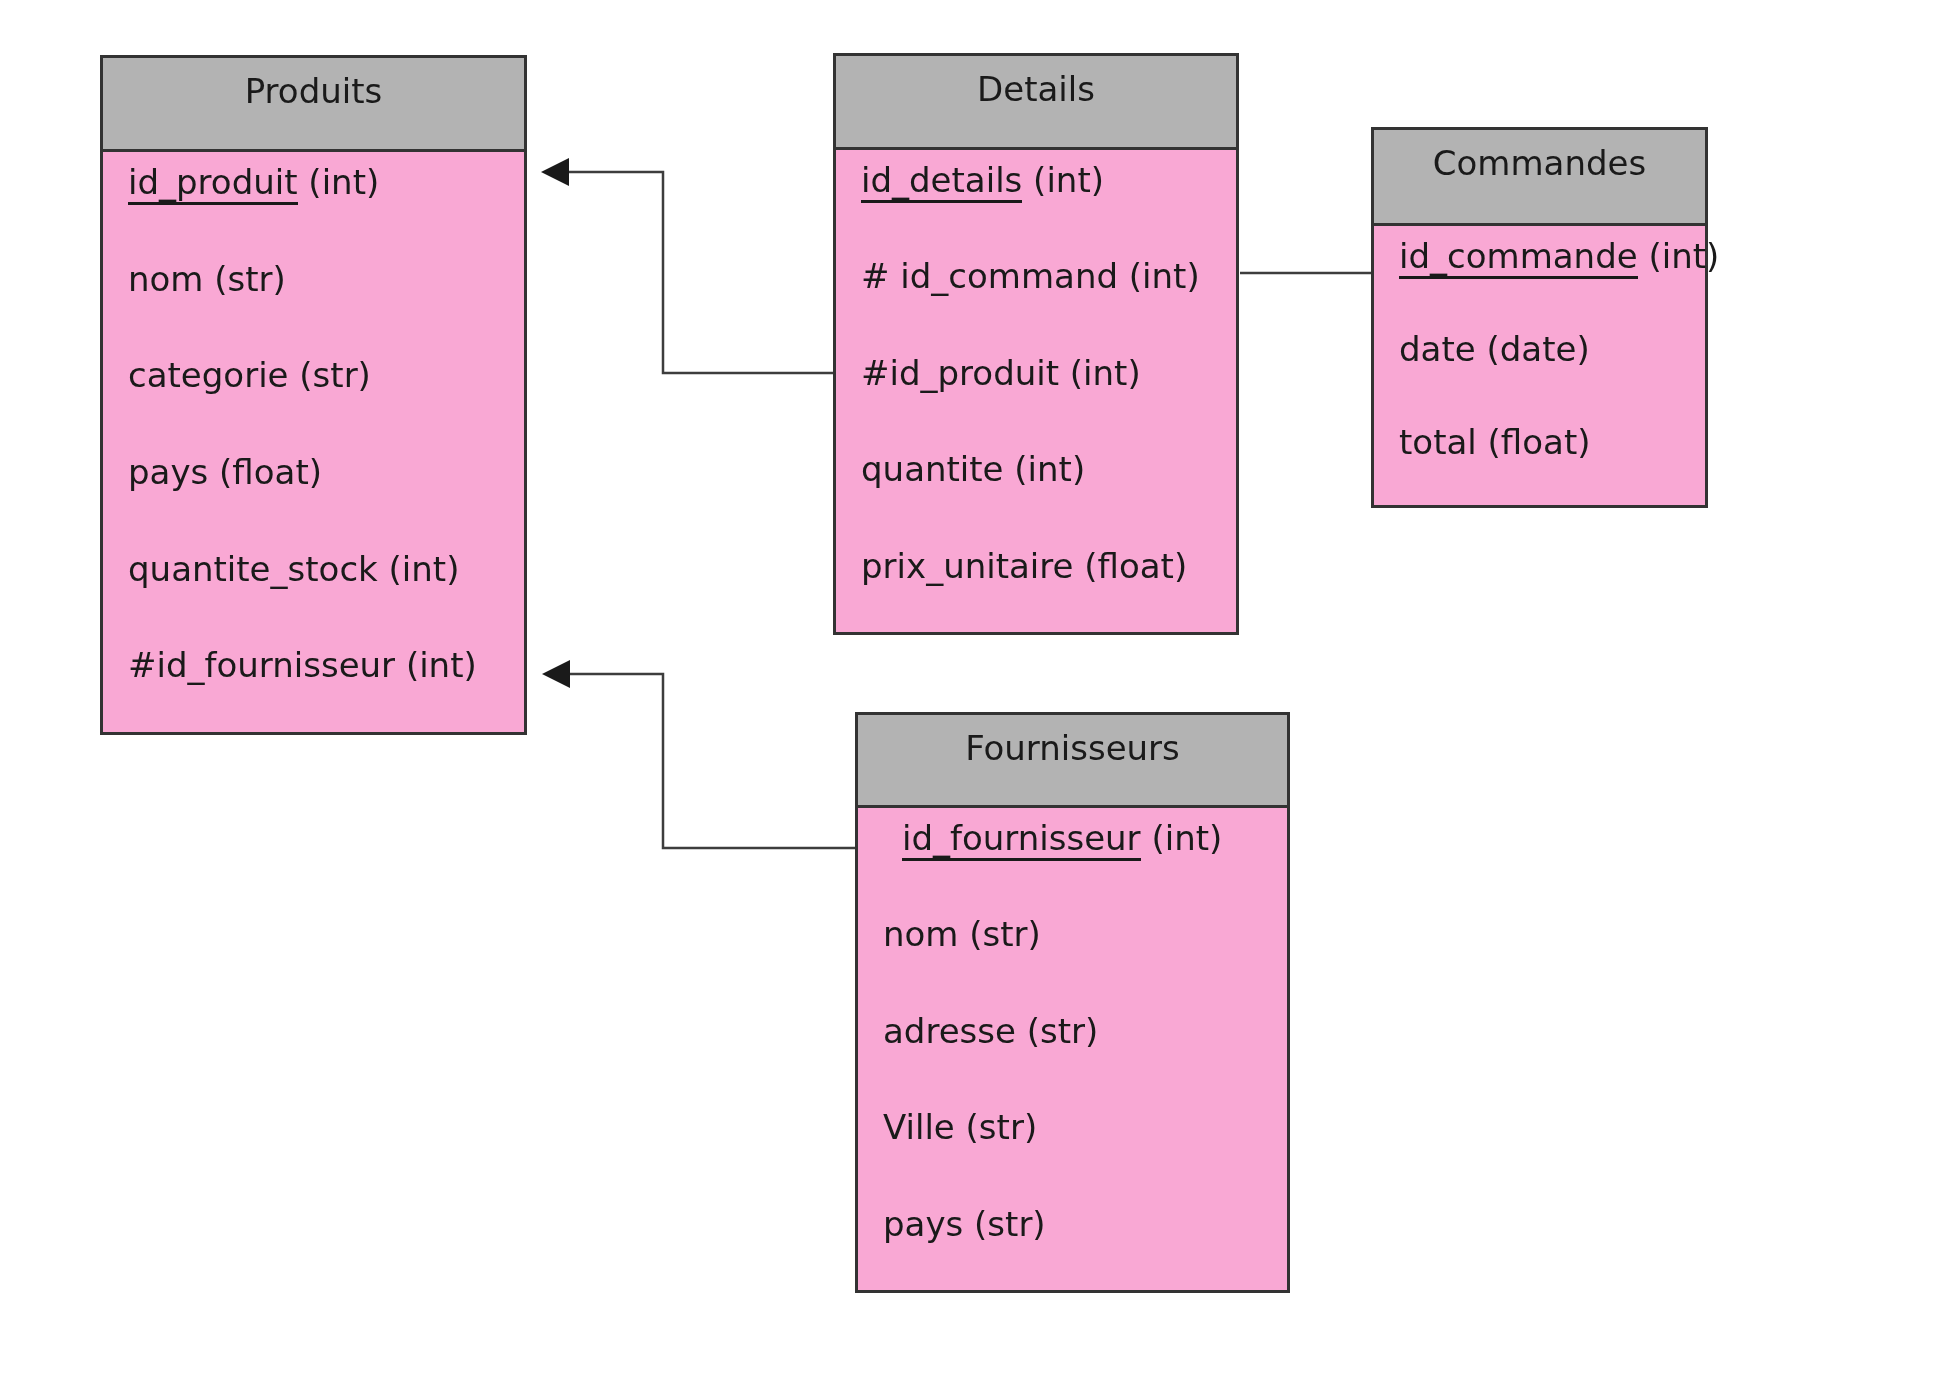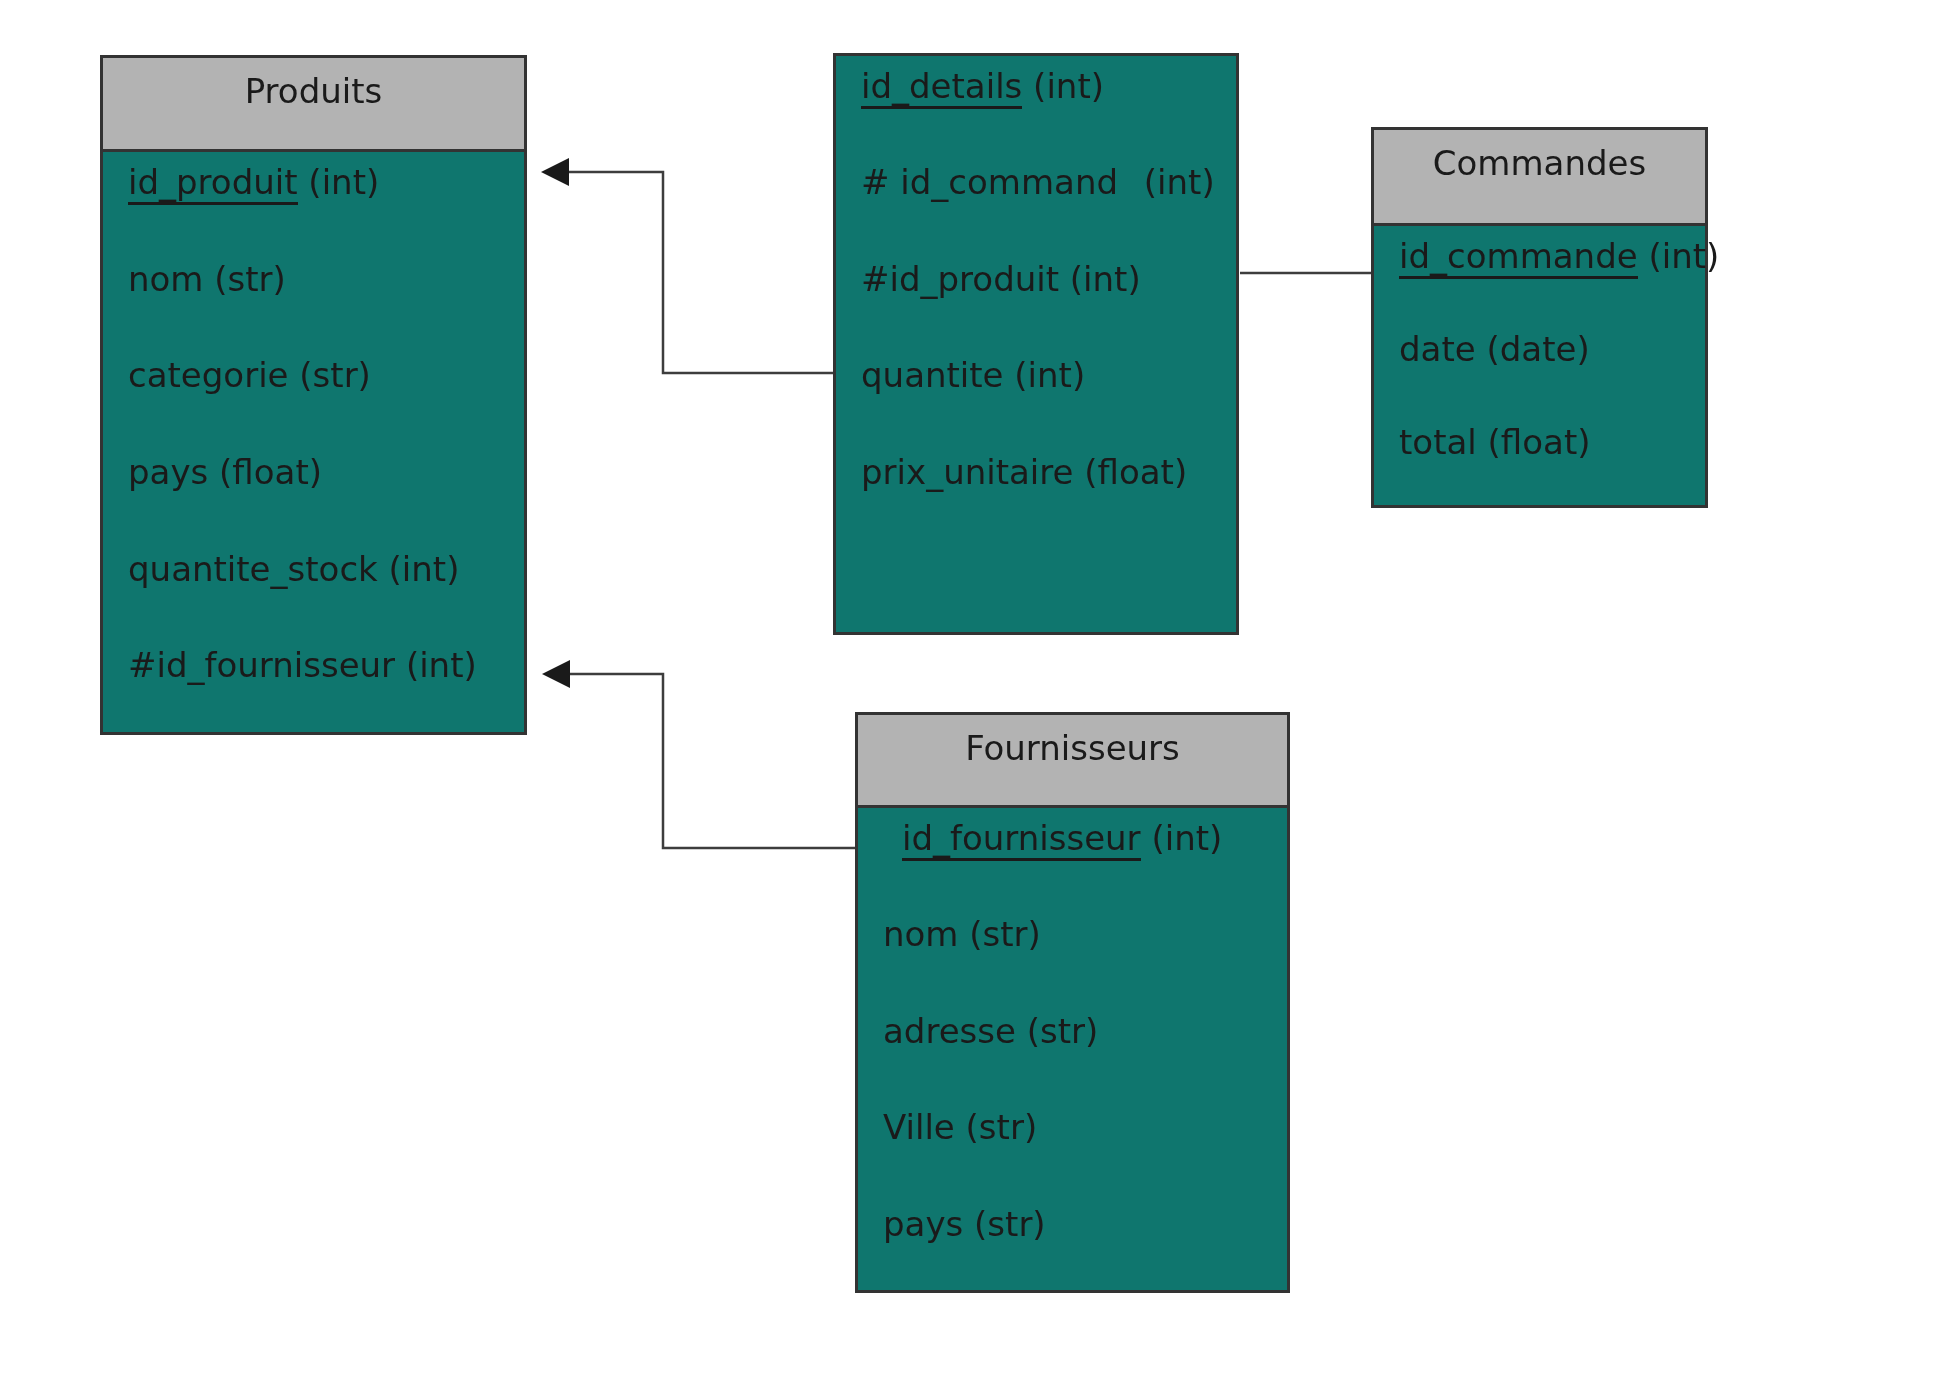--- a/index.html
+++ b/index.html
@@ -14,21 +14,21 @@
     background: var(--bg, #ffffff);
   }
   #wires {
     position: absolute;
     left: 0;
     top: 0;
     pointer-events: none;
   }
   .table {
     position: absolute;
-    background: #0f766e;
+    background: #f9a8d4;
     border: 3px solid var(--border, #333);
     box-sizing: border-box;
   }
   .table-header {
     background: var(--header-fill, #b3b3b3);
     border-bottom: 3px solid var(--border, #333);
     box-sizing: border-box;
     display: flex;
     justify-content: center;
     align-items: flex-start;
@@ -95,26 +95,29 @@
           <span class="field-type">&nbsp;(int)</span>
         </div>
         <div class="field-row" style="height: 96.6667px;">
           <span class="field-name">#id_fournisseur</span>
           <span class="field-type">&nbsp;(int)</span>
         </div>
       </div>
   </div>
 
   <div class="table" style="left: 833px; top: 53px; width: 406px; height: 582px;">
+    <div class="table-header" style="height: 94px;">
+      <span>Details</span>
+    </div>
     <div class="table-fields">
         <div class="field-row" style="height: 96.4px;">
           <span class="field-name pk">id_details</span>
           <span class="field-type">&nbsp;(int)</span>
         </div>
-        <div class="field-row" style="height: 96.4px; gap: 15px;">
+        <div class="field-row" style="height: 96.4px;">
           <span class="field-name"># id_command</span>
           <span class="field-type">&nbsp;(int)</span>
         </div>
         <div class="field-row" style="height: 96.4px;">
           <span class="field-name">#id_produit</span>
           <span class="field-type">&nbsp;(int)</span>
         </div>
         <div class="field-row" style="height: 96.4px;">
           <span class="field-name">quantite</span>
           <span class="field-type">&nbsp;(int)</span>

